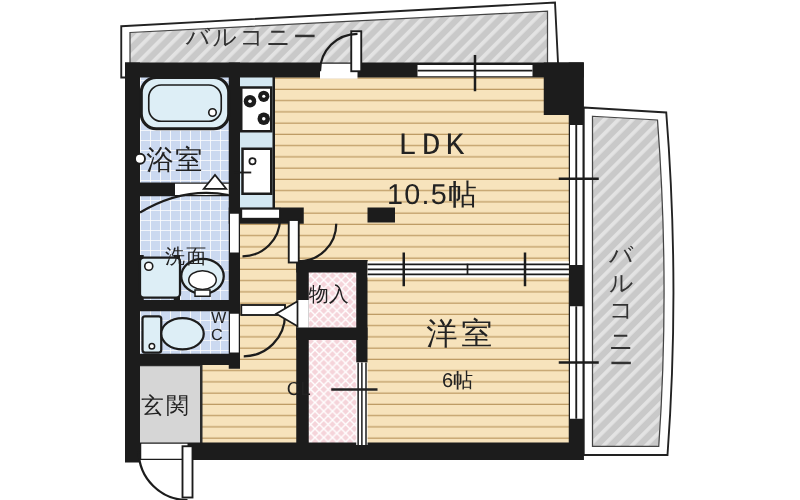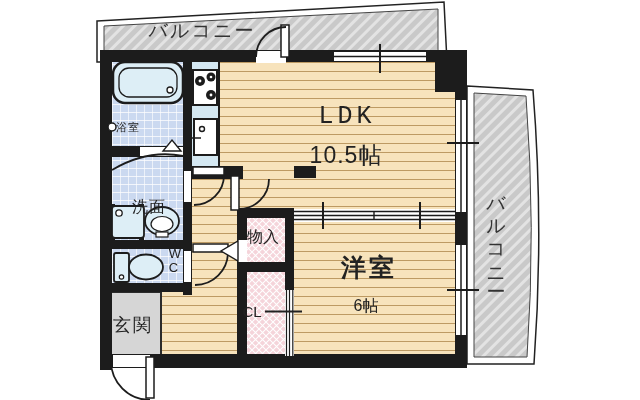--- a/index.html
+++ b/index.html
@@ -5,28 +5,28 @@
   html,body{margin:0;padding:0;background:#ffffff;}
   .stage{position:relative;width:640px;height:400px;background:#ffffff;overflow:hidden;
          font-family:"Liberation Sans","DejaVu Sans",sans-serif;}
   .stage svg{position:absolute;left:0;top:0;}
   .lbl{position:absolute;transform:translate(-50%,-50%);color:#222;white-space:nowrap;
        line-height:1.05;text-align:left;user-select:none;}
   .lbl-btop{left:202px;top:31px;font-size:19px;letter-spacing:2px;color:#333;}
   .lbl-bright{left:496px;top:233px;writing-mode:vertical-rl;font-size:19px;letter-spacing:3px;color:#333;}
   .lbl-ldk{left:347px;top:117px;font-size:25px;letter-spacing:4px;font-family:Liberation Mono, monospace;}
   .lbl-ldksize{left:346px;top:155px;font-size:23px;letter-spacing:1px;}
-  .lbl-yo{left:369px;top:267px;font-size:25px;letter-spacing:3px;font-weight:bold;}
+  .lbl-yo{left:369px;top:267px;font-size:25px;letter-spacing:3px;}
   .lbl-yosize{left:366px;top:306px;font-size:16px;}
-  .lbl-bath{left:128px;top:128px;font-size:11px;letter-spacing:1px;}
+  .lbl-bath{left:140px;top:128px;font-size:22px;letter-spacing:1px;}
   .lbl-sen{left:149px;top:175px;font-size:16px;letter-spacing:1px;margin-top:32px;}
   .lbl-wc{left:175px;top:261px;font-size:13px;}
   .lbl-gen{left:133px;top:325px;font-size:18px;letter-spacing:2px;}
   .lbl-mono{left:263px;top:237px;font-size:16px;}
-  .lbl-cl{left:252px;top:312px;font-size:15px;}
+  .lbl-cl{left:239px;top:312px;font-size:15px;}
 </style>
 </head>
 <body>
 
 <div class="stage">
 
 <svg width="640" height="400" viewBox="0 0 640 400">
   <defs>
     <pattern id="wood" width="10" height="9" patternUnits="userSpaceOnUse">
       <rect width="10" height="9" fill="#f7e3bc"></rect>

